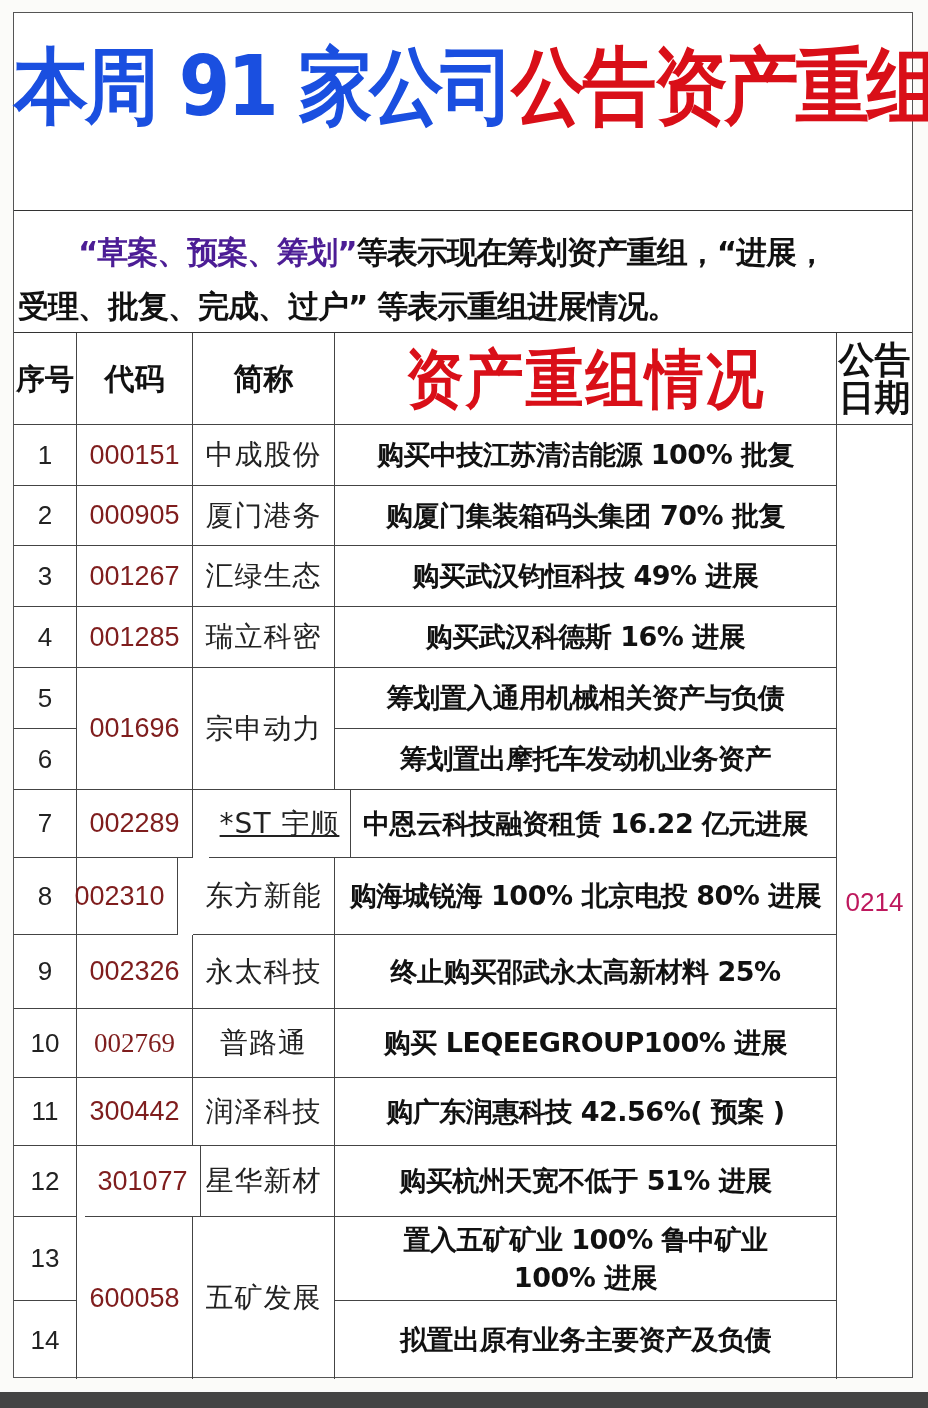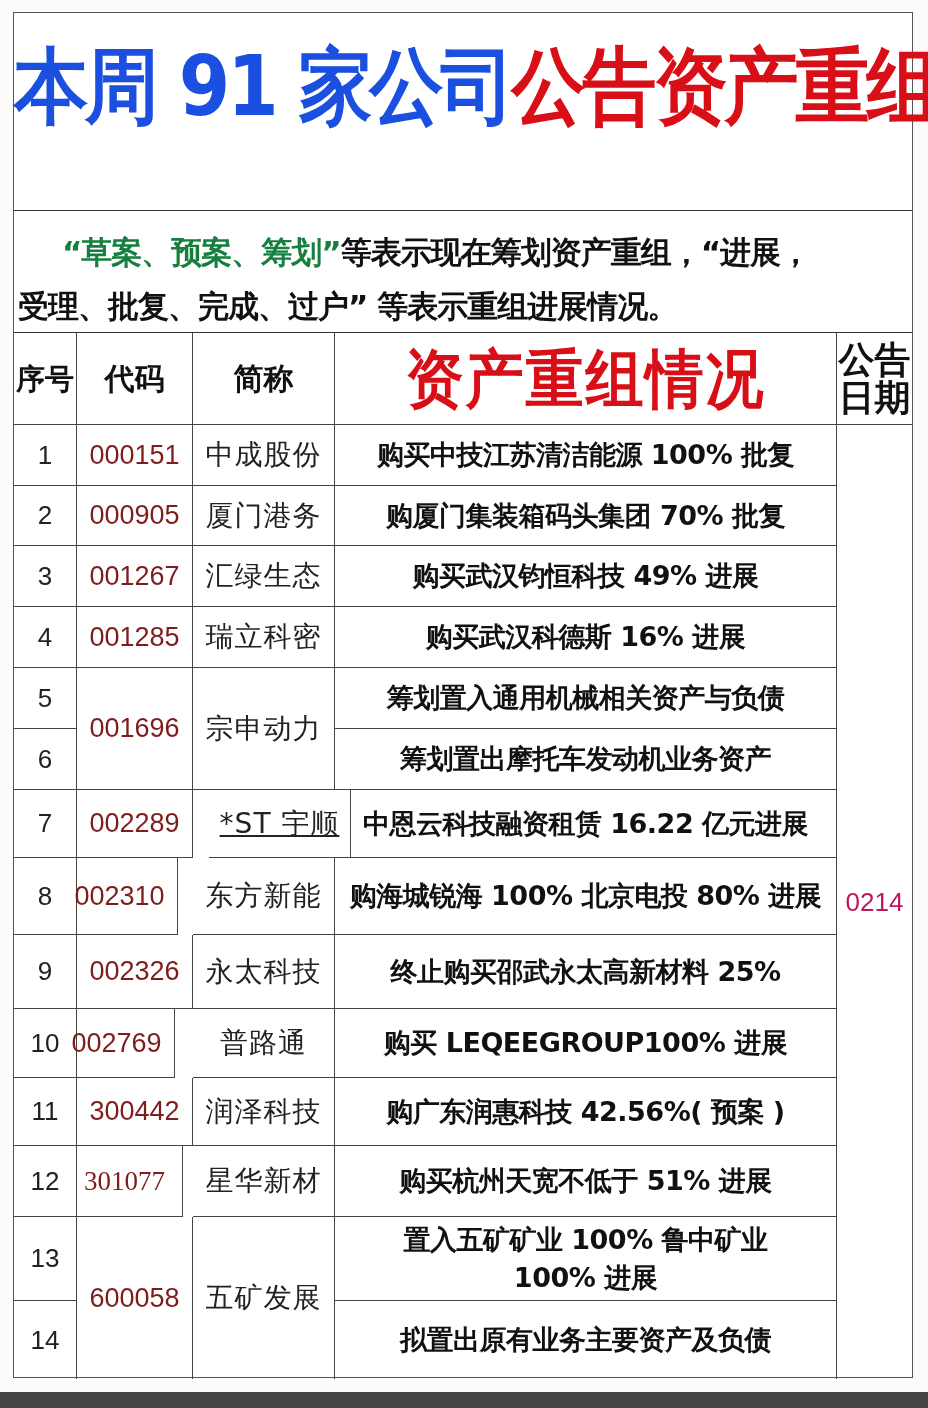--- a/index.html
+++ b/index.html
@@ -22,21 +22,21 @@
     position: absolute; left: 0; top: 140px; width: 900px; height: 56px; text-align: center;
     font-weight: bold; font-size: 40px; line-height: 56px; color: #1a4fe0; letter-spacing: 2px;
   }
   .divider { position: absolute; left: 0; width: 898px; height: 0; border-top: 1.5px solid #333; }
   .note {
     position: absolute; left: 4px; top: 212px; width: 892px; font-weight: bold; font-size: 31px;
     line-height: 54px; color: #111; letter-spacing: -1px;
   }
   .note .line1 { padding-left: 44px; white-space: nowrap; }
   .note .line2 { white-space: nowrap; }
-  .note .red { color: #15803d; }
+  .note .red { color: #4c1d95; margin-left: 16px; }
 
   .grid { position: absolute; left: 0; top: 319px; width: 898px; }
   .cell {
     position: absolute; box-sizing: border-box; border-right: 1.5px solid #444; border-bottom: 1.5px solid #444;
     display: flex; align-items: center; justify-content: center; text-align: center; overflow: hidden;
   }
   .hdr { font-weight: bold; color: #111; font-size: 30px; line-height: 40px; }
   .hdr-main { color: #d90f18; font-size: 58px; letter-spacing: 2px; transform: scaleY(1.1); }
   .num { font-size: 26px; color: #222; font-family: "Liberation Sans", sans-serif; }
   .code { font-size: 27px; color: #7f1d1d; font-family: "Liberation Sans", sans-serif; letter-spacing: 0px; }
@@ -106,31 +106,31 @@
     <div class="cell code" style="left:48px;top:526px;width:116px;height:77px;">002310</div>
     <div class="cell name" style="left:179px;top:526px;width:142px;height:77px;">东方新能</div>
     <div class="cell desc" style="left:321px;top:526px;width:502px;height:77px;">购海城锐海 100% 北京电投 80% 进展</div>
 
     <div class="cell num" style="left:0;top:603px;width:63px;height:74px;">9</div>
     <div class="cell code" style="left:63px;top:603px;width:116px;height:74px;">002326</div>
     <div class="cell name" style="left:179px;top:603px;width:142px;height:74px;">永太科技</div>
     <div class="cell desc" style="left:321px;top:603px;width:502px;height:74px;">终止购买邵武永太高新材料 25%</div>
 
     <div class="cell num" style="left:0;top:677px;width:63px;height:69px;">10</div>
-    <div class="cell code" style="left:45px;top:677px;width:116px;height:69px;">002769</div>
+    <div class="cell code" style="left:63px;top:677px;width:116px;height:69px;font-family:Liberation Serif, serif;">002769</div>
     <div class="cell name" style="left:179px;top:677px;width:142px;height:69px;">普路通</div>
     <div class="cell desc" style="left:321px;top:677px;width:502px;height:69px;">购买 LEQEEGROUP100% 进展</div>
 
     <div class="cell num" style="left:0;top:746px;width:63px;height:68px;">11</div>
     <div class="cell code" style="left:63px;top:746px;width:116px;height:68px;">300442</div>
     <div class="cell name" style="left:179px;top:746px;width:142px;height:68px;">润泽科技</div>
     <div class="cell desc" style="left:321px;top:746px;width:502px;height:68px;">购广东润惠科技 42.56%( 预案 )</div>
 
     <div class="cell num" style="left:0;top:814px;width:63px;height:71px;">12</div>
-    <div class="cell code" style="left:53px;top:814px;width:116px;height:71px;font-family:Liberation Serif, serif;">301077</div>
+    <div class="cell code" style="left:71px;top:814px;width:116px;height:71px;">301077</div>
     <div class="cell name" style="left:179px;top:814px;width:142px;height:71px;">星华新材</div>
     <div class="cell desc" style="left:321px;top:814px;width:502px;height:71px;">购买杭州天宽不低于 51% 进展</div>
 
     <div class="cell num" style="left:0;top:885px;width:63px;height:84px;">13</div>
     <div class="cell num" style="left:0;top:969px;width:63px;height:78px;border-bottom:none;">14</div>
     <div class="cell code" style="left:63px;top:885px;width:116px;height:162px;border-bottom:none;">600058</div>
     <div class="cell name" style="left:179px;top:885px;width:142px;height:162px;border-bottom:none;">五矿发展</div>
     <div class="cell desc" style="left:321px;top:885px;width:502px;height:84px;padding:0 60px;">置入五矿矿业 100% 鲁中矿业 100% 进展</div>
     <div class="cell desc" style="left:321px;top:969px;width:502px;height:78px;border-bottom:none;text-align:center;">拟置出原有业务主要资产及负债</div>
 

